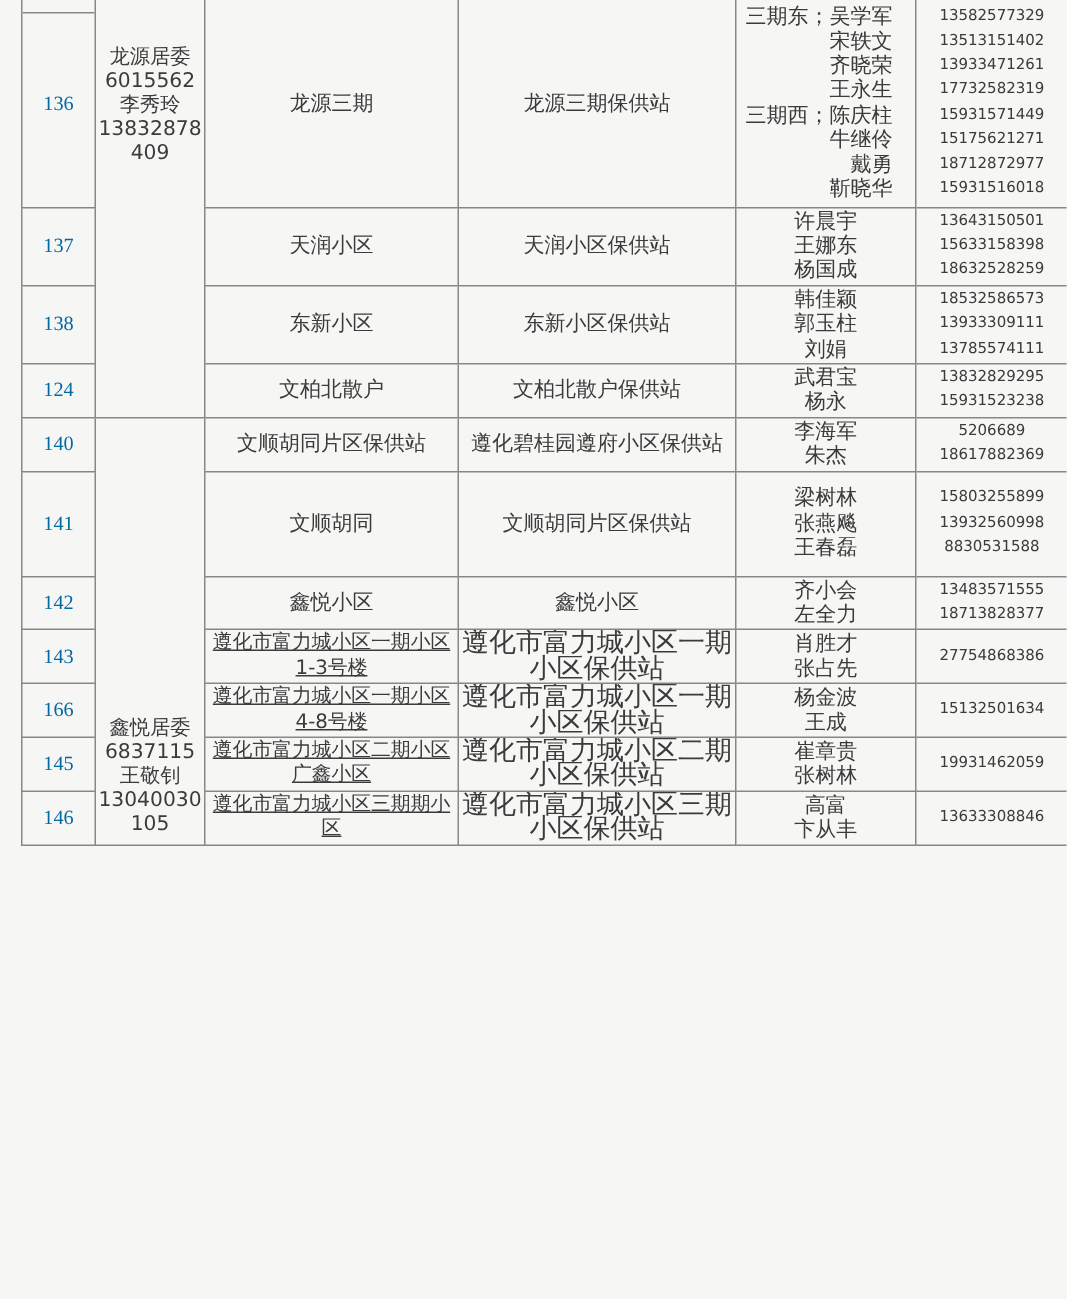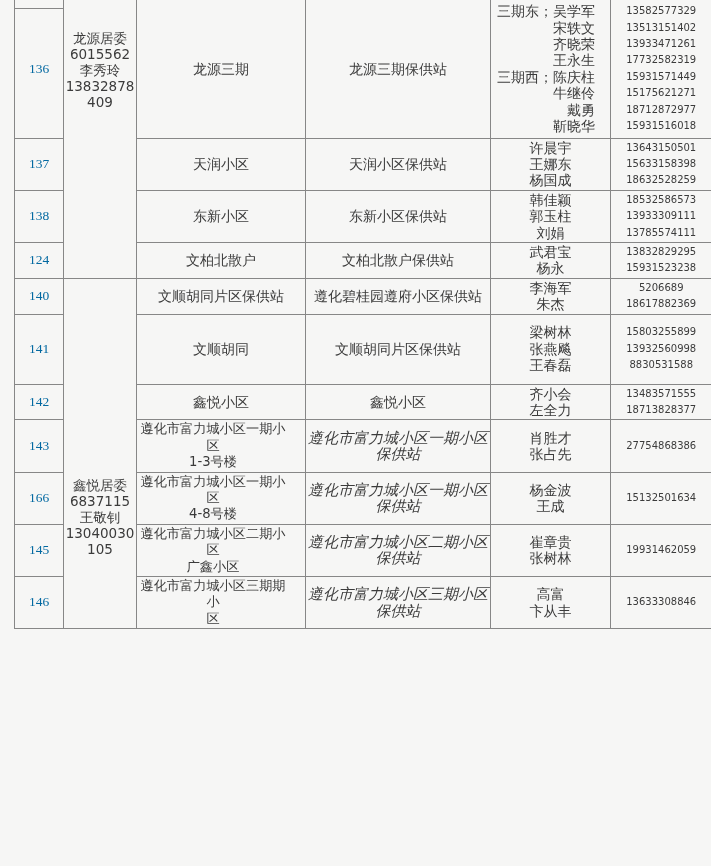--- a/index.html
+++ b/index.html
@@ -39,22 +39,22 @@
     content:"";position:absolute;left:0;right:0;top:8px;
     border-top:1px solid var(--border);
   }
   td.committee{
     vertical-align:top;
     font-size:13.5px;line-height:16px;
     padding-left:1px;padding-right:1px;
   }
   td.committee.upper{padding-top:30px;}
   td.committee.lower{padding-top:198px;}
-  td.small-station{font-size:15px;padding-left:0;padding-right:0;letter-spacing:0;font-style:italic;}
-  td.small-community{font-size:13.2px;padding-left:0;padding-right:16px;}
+  td.small-station{font-size:18px;padding-left:0;padding-right:0;letter-spacing:0;}
+  td.small-community{font-size:13.2px;padding-left:0;padding-right:0;text-decoration:underline;}
   td.alignr{text-align:right;padding-right:15px;margin-left:40px;}
   td.phones{font-size:10px;}
 </style>
 </head>
 <body>
 
 <div class="page">
   <table class="supply">
     <colgroup>
       <col style="width:49px">

